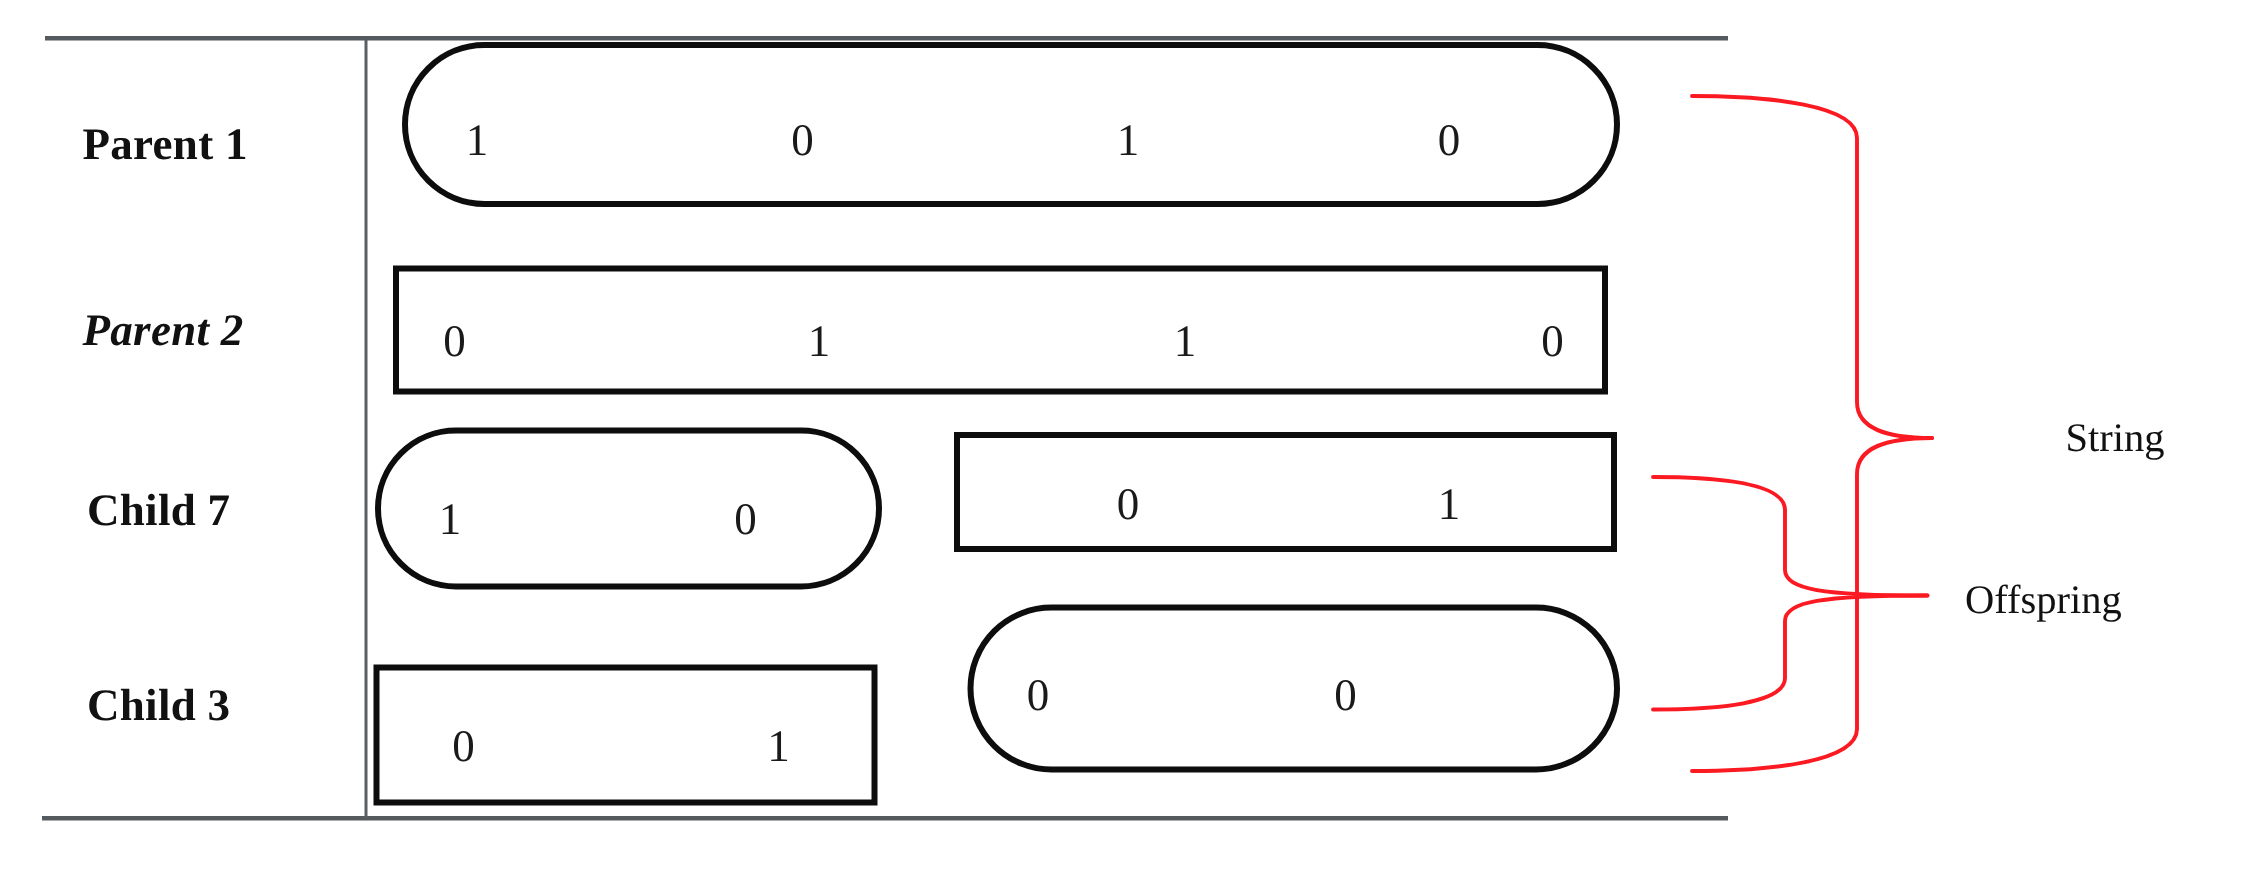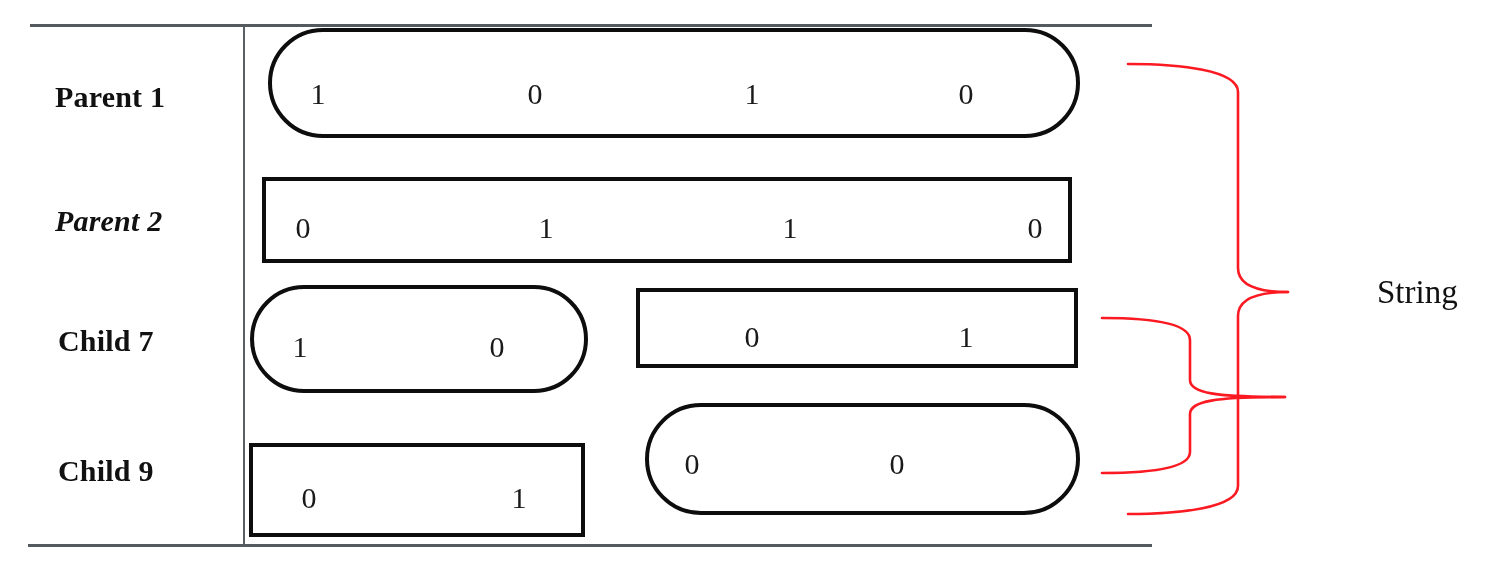--- a/index.html
+++ b/index.html
@@ -75,41 +75,41 @@
   #annot path {
     fill: none;
     stroke: #fb1922;
     stroke-width: 2.6;
     stroke-linecap: round;
   }
 
   
   .annot-label {
     position: absolute;
-    font-size: 33px;
+    font-size: 27px;
     color: #111111;
     white-space: nowrap;
     line-height: 1;
     transform: translateY(-50%);
   }
 </style>
 </head>
 <body>
 
 <div id="stage">
 
   <div class="rule" style="left:30px; top:24px; width:1122px;"></div>
   <div class="rule" style="left:28px; top:544px; width:1124px;"></div>
 
   <div class="vdivider" style="left:243px; top:26px; height:519px;"></div>
 
   <div class="row-label" style="left:55px; top:82px;">Parent 1</div>
   <div class="row-label" style="left:55px; top:206px;font-style:italic;">Parent 2</div>
   <div class="row-label" style="left:58px; top:326px;">Child 7</div>
-  <div class="row-label" style="left:58px; top:456px;">Child 9</div>
+  <div class="row-label" style="left:58px; top:456px;">Child 3</div>
 
   <div class="gene-box rounded" style="left:268px; top:28px; width:812px; height:110px;"></div>
   <div class="bit" style="left:318px; top:94px;">1</div>
   <div class="bit" style="left:535px; top:94px;">0</div>
   <div class="bit" style="left:752px; top:94px;">1</div>
   <div class="bit" style="left:966px; top:94px;">0</div>
 
   <div class="gene-box rect" style="left:262px; top:177px; width:810px; height:86px;"></div>
   <div class="bit" style="left:303px; top:228px;">0</div>
   <div class="bit" style="left:546px; top:228px;">1</div>
@@ -147,14 +147,15 @@
              C 1145,318 1190,322 1190,340
              L 1190,380
              C 1190,393 1215,397 1285,397"></path>
     <path d="M 1102,473
              C 1145,473 1190,469 1190,452
              L 1190,414
              C 1190,401 1215,397 1285,397"></path>
   </svg>
 
   <div class="annot-label" style="left:1377px; top:292px;">String</div>
+  <div class="annot-label" style="left:1310px; top:400px;">Offspring</div>
 
 </div>
 
 </body></html>

